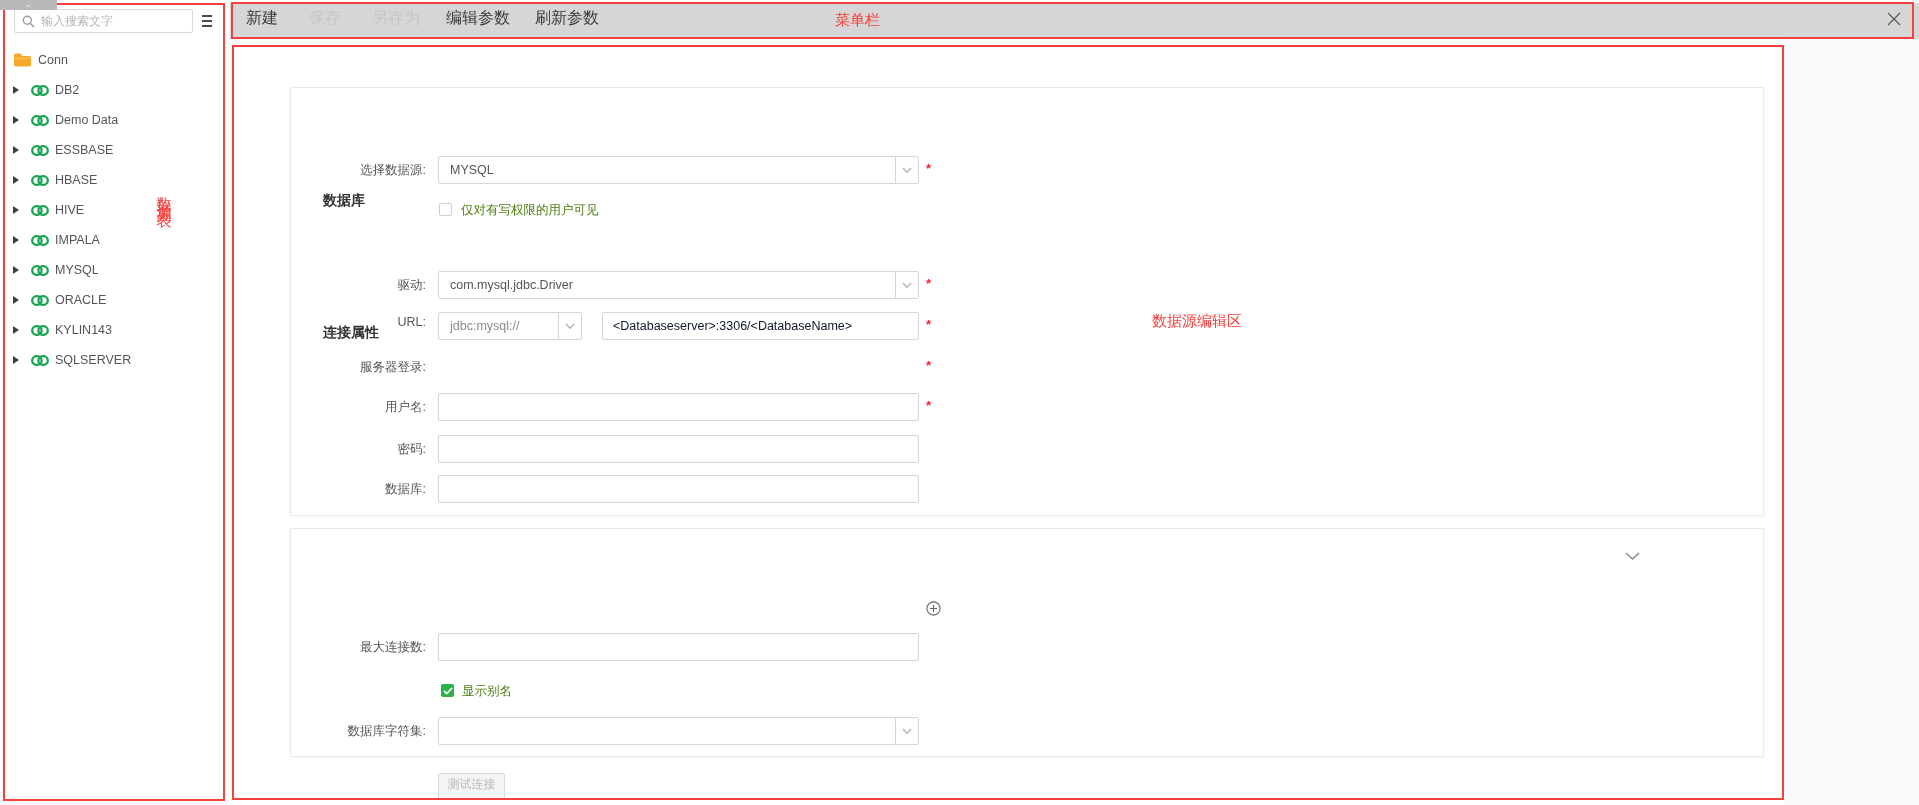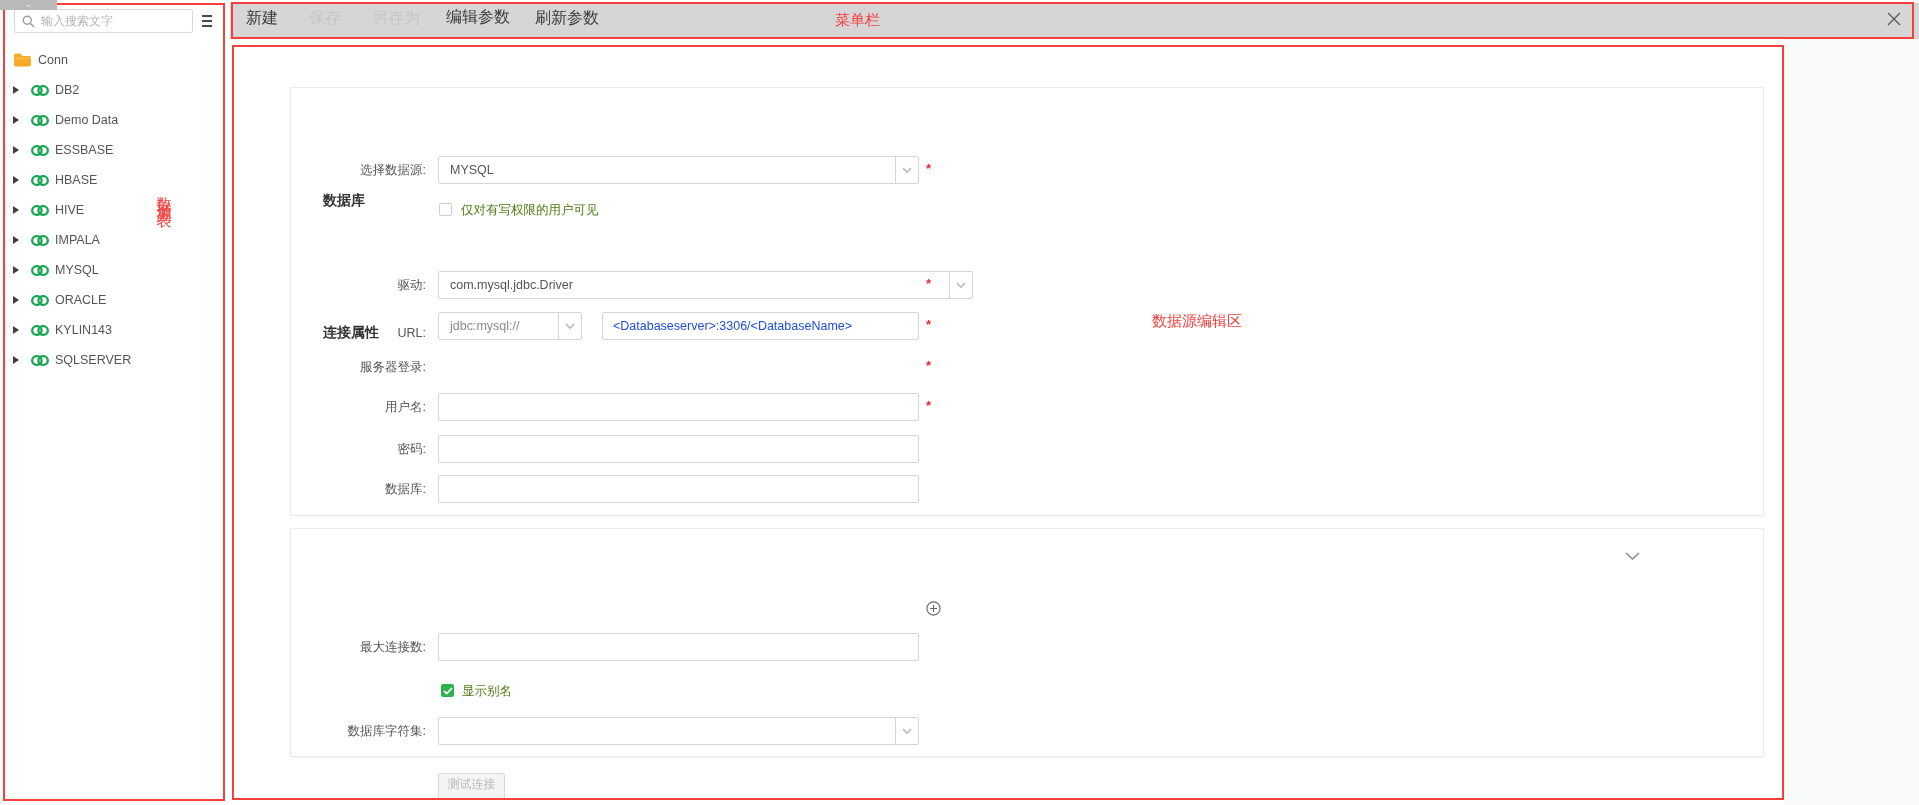--- a/index.html
+++ b/index.html
@@ -54,21 +54,21 @@
 </style>
 </head>
 <body>
 
 <div class="right-strip"></div>
 
 <div class="menu-band"></div>
 <div class="menu-item" style="left:246px;">新建</div>
 <div class="menu-item disabled" style="left:309px;">保存</div>
 <div class="menu-item disabled" style="left:372px;">另存为</div>
-<div class="menu-item" style="left:446px;font-family:Liberation Mono, monospace;">编辑参数</div>
+<div class="menu-item" style="left:446px;">编辑参数</div>
 <div class="menu-item" style="left:535px;">刷新参数</div>
 <div class="abs" style="left:1886px; top:11px; cursor:pointer;">
   <span>
     <svg width="16" height="16" viewBox="0 0 16 16">
       <line x1="2" y1="2" x2="14" y2="14" stroke="#5a5a5a" stroke-width="1.3"></line>
       <line x1="14" y1="2" x2="2" y2="14" stroke="#5a5a5a" stroke-width="1.3"></line>
     </svg>
   </span>
 </div>
 
@@ -210,40 +210,40 @@
           <polyline points="1,1 5,5.2 9,1" fill="none" stroke="#b5b5b5" stroke-width="1.5"></polyline>
         </svg>
       </span>
   </div>
   <div class="req" style="left:635px; top:73px;">*</div>
 
   <div class="cbx" style="left:148px; top:115px;"></div>
   <div class="cbx-label" style="left:170px; top:114px;">仅对有写权限的用户可见</div>
 
   <div class="f-label" style="top:183px;">驱动:</div>
-  <div class="f-input sel" style="left:147px; top:183px; width:535px;">
+  <div class="f-input sel" style="left:147px; top:183px; width:481px;">
     <span class="val">com.mysql.jdbc.Driver</span>
     <span class="arrow">
         <svg width="10" height="7" viewBox="0 0 10 7">
           <polyline points="1,1 5,5.2 9,1" fill="none" stroke="#b5b5b5" stroke-width="1.5"></polyline>
         </svg>
       </span>
   </div>
   <div class="req" style="left:635px; top:188px;">*</div>
 
-  <div class="f-label" style="top:231px;">URL:</div>
+  <div class="f-label" style="top:220px;">URL:</div>
   <div class="f-input sel" style="left:147px; top:224px; width:144px;">
     <span class="val" style="color:#8a8a8a;">jdbc:mysql://</span>
     <span class="arrow">
         <svg width="10" height="7" viewBox="0 0 10 7">
           <polyline points="1,1 5,5.2 9,1" fill="none" stroke="#b5b5b5" stroke-width="1.5"></polyline>
         </svg>
       </span>
   </div>
-  <div class="f-input" style="left:311px; top:224px; width:317px; line-height:26px; padding-left:10px; color:#1d4ed8; white-space:nowrap; overflow:hidden;">&lt;Databaseserver&gt;:3306/&lt;DatabaseName&gt;</div>
+  <div class="f-input" style="left:311px; top:224px; width:317px; line-height:26px; padding-left:10px; color:#0f172a; white-space:nowrap; overflow:hidden;">&lt;Databaseserver&gt;:3306/&lt;DatabaseName&gt;</div>
   <div class="req" style="left:635px; top:229px;">*</div>
 
   <div class="f-label" style="top:265px;">服务器登录:</div>
   <div class="req" style="left:635px; top:270px;">*</div>
 
   <div class="f-label" style="top:305px;">用户名:</div>
   <input class="f-input" style="left: 147px; top: 305px; width: 481px;">
   <div class="req" style="left:635px; top:310px;">*</div>
 
   <div class="f-label" style="top:347px;">密码:</div>

